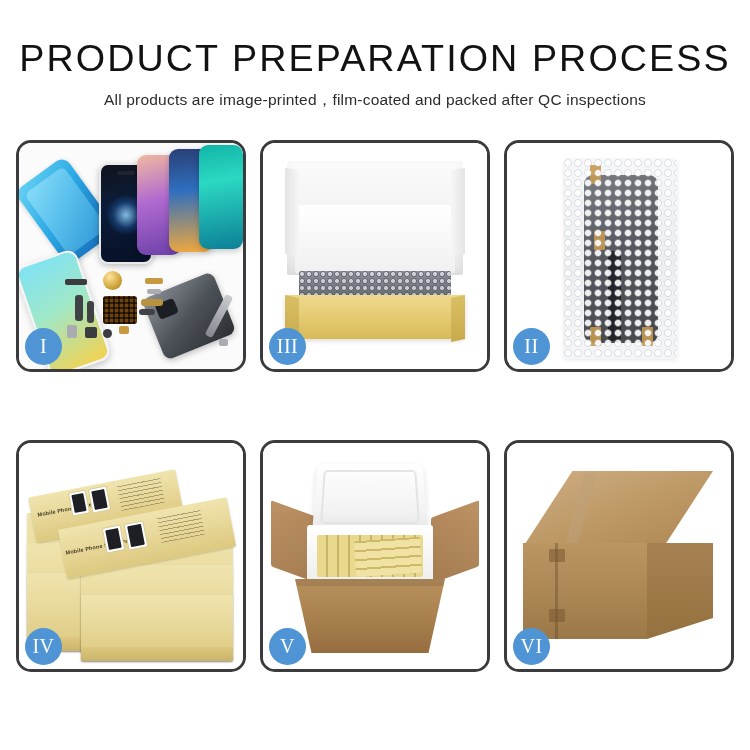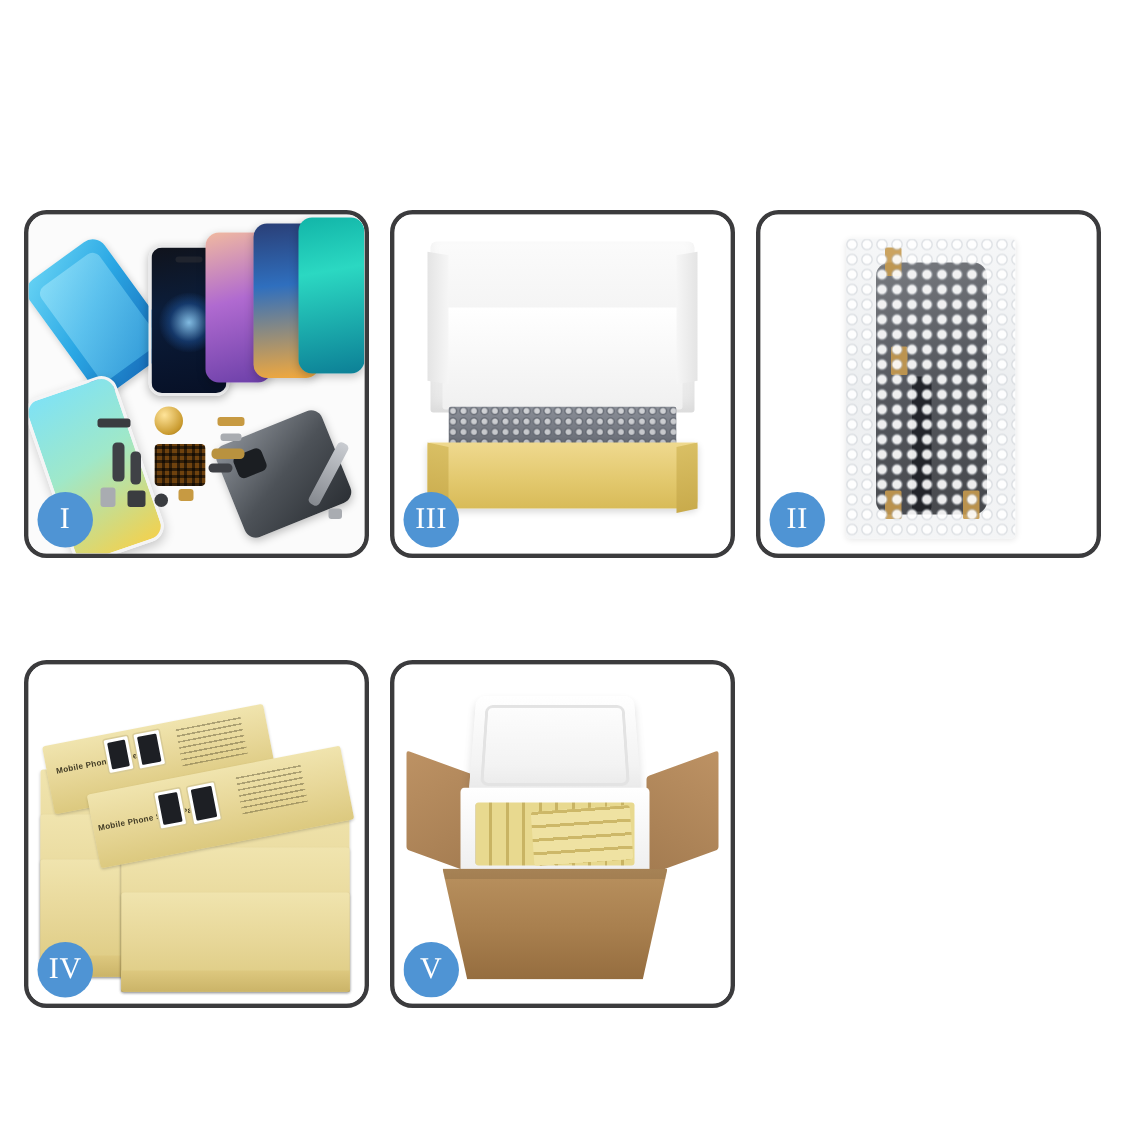--- a/index.html
+++ b/index.html
@@ -340,20 +340,24 @@
   }
   .c6-tab{
     position:absolute;width:16px;height:13px;background:rgba(120,88,50,.55);border-radius:1px;
   }
 </style>
 </head>
 <body>
 
 <div class="page">
 
+  <div class="header">
+    <div class="title">PRODUCT PREPARATION PROCESS</div>
+    <div class="subtitle">All products are image-printed，film-coated and packed after QC inspections</div>
+  </div>
 
   <div class="grid">
 
     <div class="panel">
       <div class="stage p1">
         <div class="ph ph-a"></div>
         <div class="ph ph-b"></div>
         <div class="ph ph-c"></div>
         <div class="ph ph-d"></div>
         <div class="ph ph-e"></div>
@@ -456,15 +460,27 @@
         <div class="flapR"></div>
         <div class="foamlid5"></div>
         <div class="liner5"></div>
         <div class="goods5"></div>
         <div class="goods5b"></div>
         <div class="carton5"></div>
         <div class="badge">V</div>
       </div>
     </div>
 
+    <div class="panel">
+      <div class="stage p6">
+        <div class="c6-top"></div>
+        <div class="c6-tape"></div>
+        <div class="c6-front"></div>
+        <div class="c6-side"></div>
+        <div class="c6-seam"></div>
+        <div class="c6-tab" style="left:42px;top:106px;"></div>
+        <div class="c6-tab" style="left:42px;top:166px;"></div>
+        <div class="badge">VI</div>
+      </div>
+    </div>
 
   </div>
 </div>
 
 </body></html>

